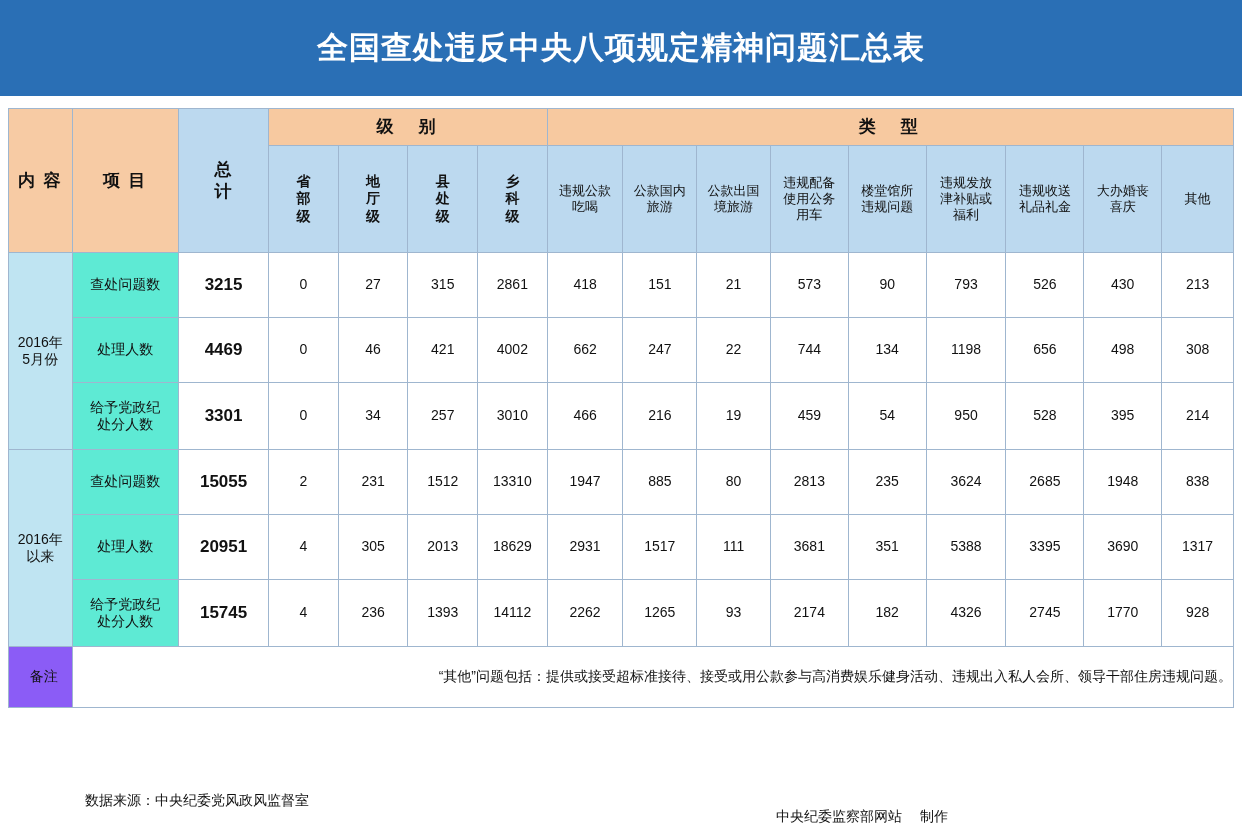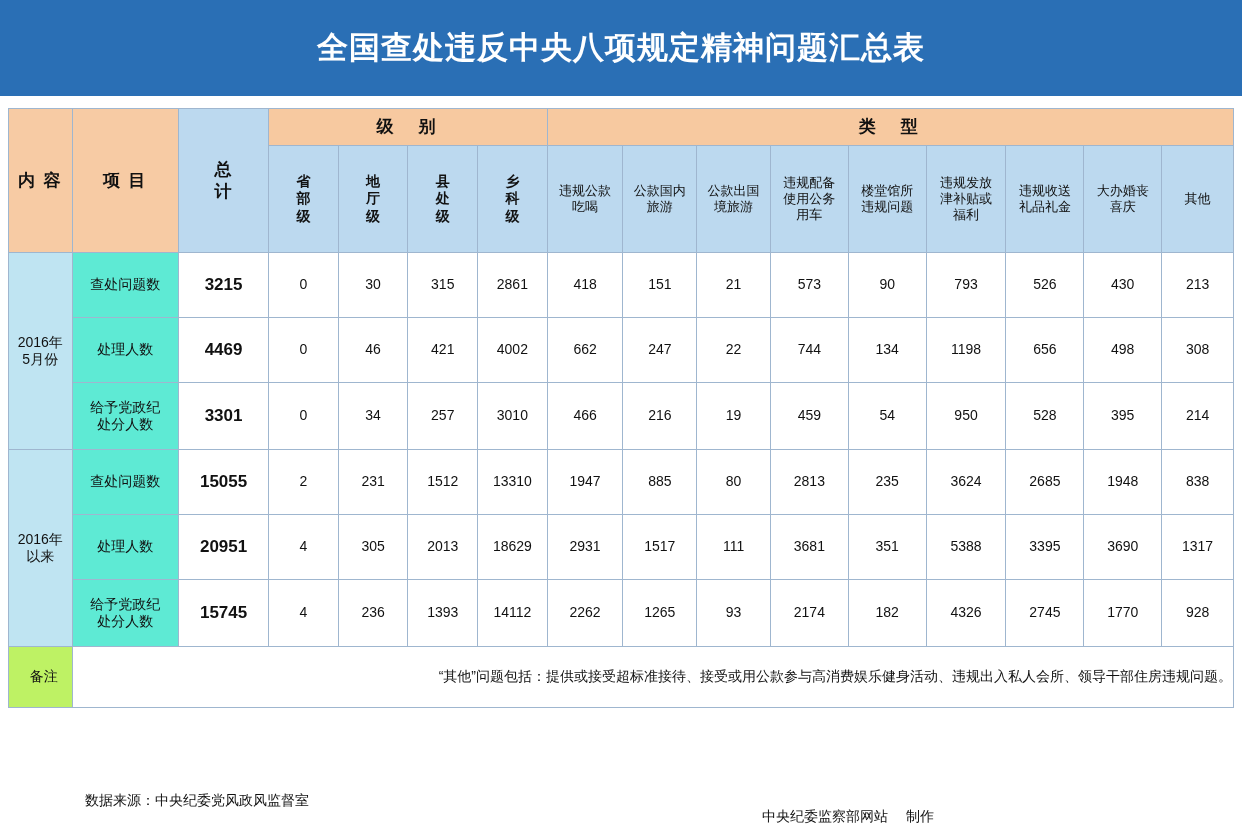--- a/index.html
+++ b/index.html
@@ -74,30 +74,31 @@
   }
   .total{
     font-weight:bold;font-size:17px;margin-left:10px;
   }
   .num{font-size:14px;}
 
   tr.data td{height:60px;}
   tr.data.tall td{height:62px;}
 
   .note-label{
-    background:#bef264;font-size:14px;height:56px;padding-left:8px;
+    background:#8b5cf6;font-size:14px;height:56px;padding-left:8px;
   }
   .note-text{
     text-align:right;padding-left:14px;font-size:14px;
   }
 
   
   .footer{
     position:absolute;left:0;top:778px;width:1006px;height:49px;
     font-size:14px;
+    padding-left:14px;
   }
   .footer .src{position:absolute;left:85px;top:14px;}
   .footer .made{position:absolute;right:72px;top:30px;}
   .made span.gap{display:inline-block;width:18px;}
 </style>
 </head>
 <body>
 
 <div id="wrap">
 
@@ -148,21 +149,21 @@
         <td class="h-col small">其他</td>
       </tr>
     </thead>
     <tbody>
 
       <tr class="data">
         <td class="side" rowspan="3">2016年<br>5月份</td>
         <td class="rowlabel">查处问题数</td>
         <td class="total">3215</td>
         <td class="num">0</td>
-        <td class="num">30</td>
+        <td class="num">27</td>
         <td class="num">315</td>
         <td class="num">2861</td>
         <td class="num">418</td>
         <td class="num">151</td>
         <td class="num">21</td>
         <td class="num">573</td>
         <td class="num">90</td>
         <td class="num">793</td>
         <td class="num">526</td>
         <td class="num">430</td>

